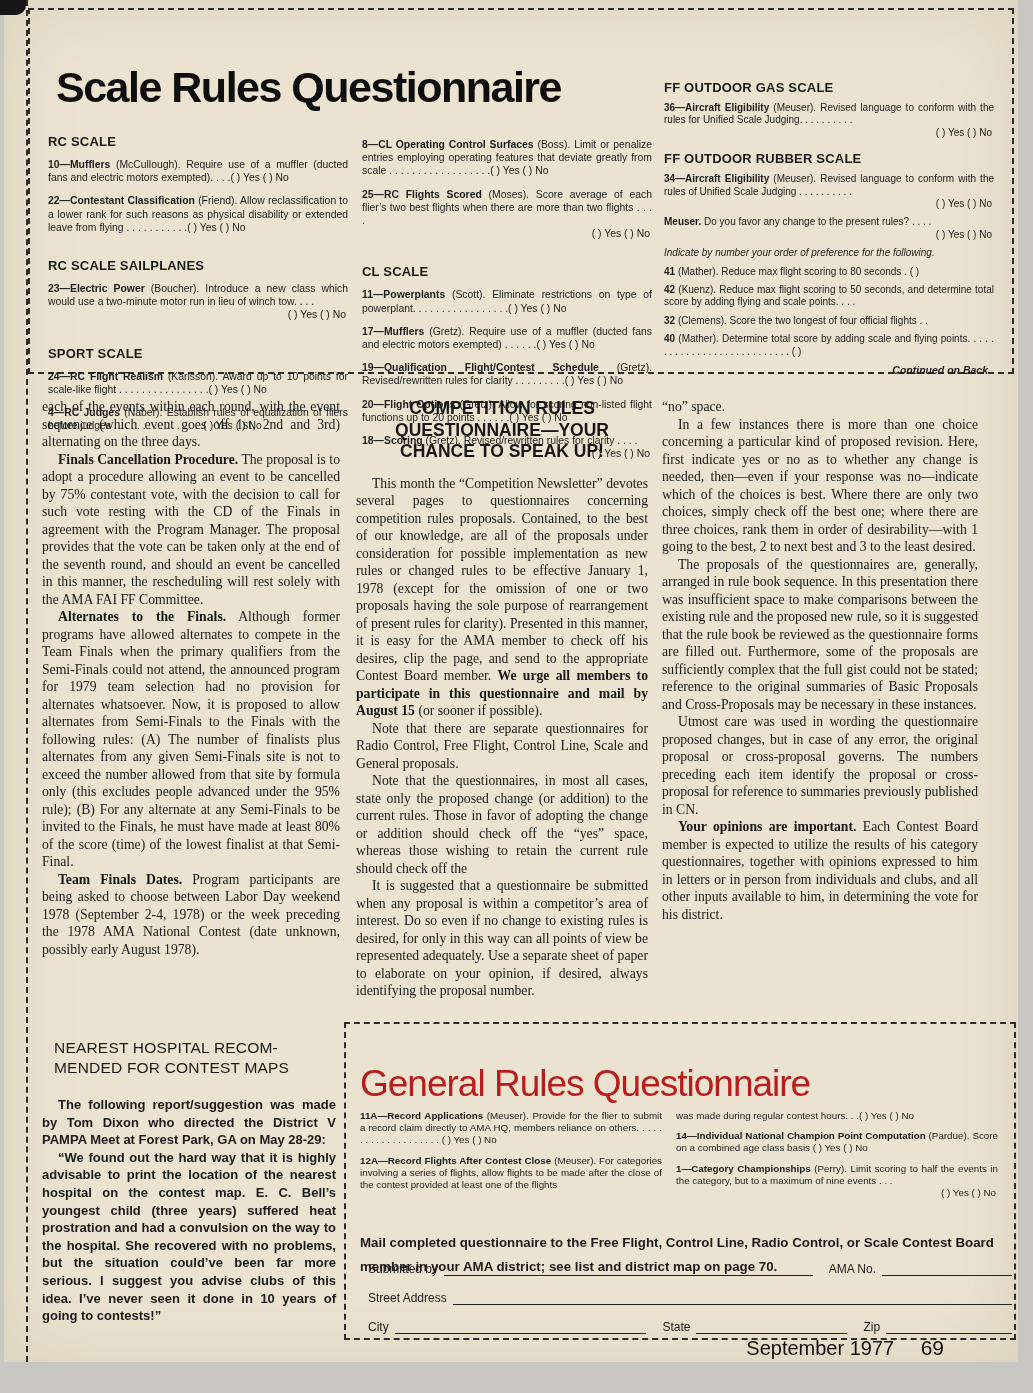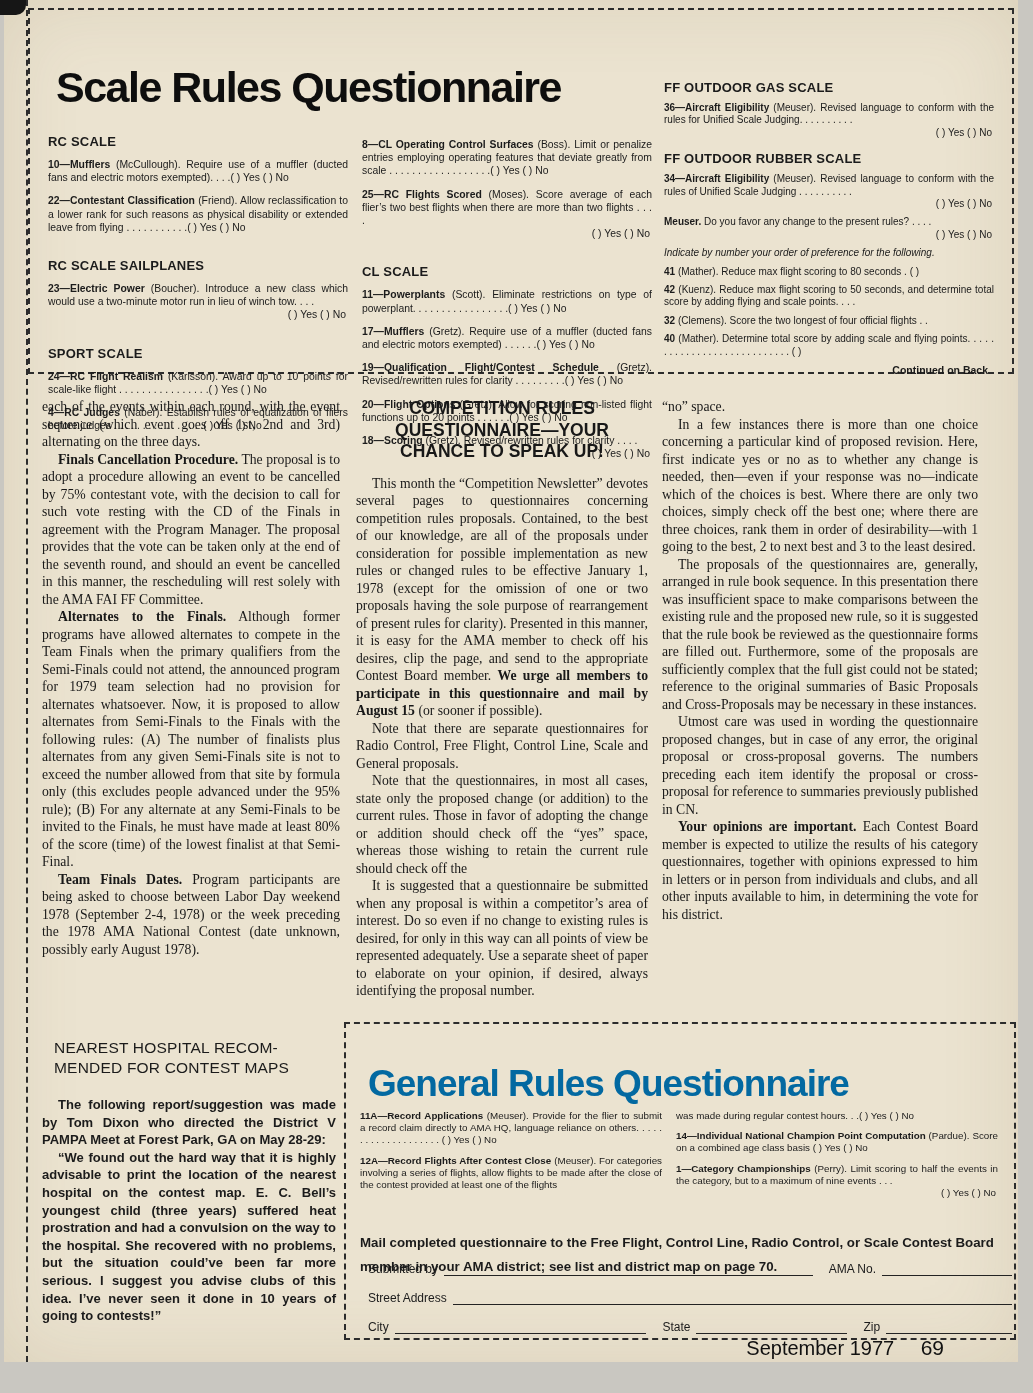--- a/index.html
+++ b/index.html
@@ -17,42 +17,42 @@
   .col-b{left:332px;top:88px;width:290px;}
   .col-c{left:634px;top:30px;width:330px;}
   .qhead{font-size:13px;font-weight:bold;margin:0 0 9px;letter-spacing:.2px;}
   .qhead.sp{margin-top:24px;}
   .qitem{font-size:10.4px;line-height:13.2px;text-align:justify;margin:0 0 10px;}
   .col-c .qitem{font-size:10px;line-height:12.4px;margin-bottom:6px;}
   .col-c .qhead{margin-bottom:7px;}
   .col-c .qhead.sp{margin-top:12px;}
   .qtail{display:block;text-align:right;padding-right:2px;}
   .it{font-style:italic;}
-  .qcont{font-size:10.5px;font-weight:bold;text-align:right;margin-top:6px;padding-right:6px;}
+  .qcont{font-size:10.5px;font-weight:bold;text-align:right;margin-top:6px;padding-right:6px;font-style:italic;}
 
   
   .artcol{position:absolute;top:398px;font-family:"Liberation Serif",serif;font-size:13.7px;line-height:17.5px;text-align:justify;color:#181818;}
   .art-l{left:38px;width:298px;}
   .art-m{left:352px;width:292px;}
   .art-r{left:658px;width:316px;}
   .artcol p{margin:0;}
   .artcol p.ind{text-indent:16px;}
   .midhead{font-family:"Liberation Sans",sans-serif;font-size:17.5px;font-weight:bold;line-height:21.5px;margin:0 0 12px;text-align:center;}
   .midhead span{display:block;}
 
   
   .hosp{position:absolute;left:38px;top:1038px;width:294px;}
   .hosphead{font-size:15.5px;font-weight:normal;line-height:20px;margin:0 12px 18px;letter-spacing:.2px;}
   .hosphead span{display:block;}
   .hosp p{font-size:13px;font-weight:bold;line-height:17.6px;text-align:justify;margin:0;}
   .hosp p.ind{text-indent:16px;}
 
   
   .genbox{position:absolute;left:340px;top:1022px;width:668px;height:314px;border:2px dashed #2c2c2c;}
-  .gtitle{position:absolute;left:14px;top:14px;font-size:37px;font-weight:bold;letter-spacing:-1px;color:#0369a1;margin-left:8px;}
+  .gtitle{position:absolute;left:14px;top:14px;font-size:37px;font-weight:normal;letter-spacing:-1px;color:#b91c1c;}
   .gcol{position:absolute;top:86px;}
   .gcol-a{left:14px;width:302px;}
   .gcol-b{left:330px;width:322px;}
   .gitem{font-size:9.8px;line-height:12.2px;text-align:justify;margin:0 0 8px;}
   .gmail{position:absolute;left:14px;top:194px;width:644px;font-size:13.3px;font-weight:bold;line-height:24px;}
   .formarea{position:absolute;left:22px;top:238px;width:644px;}
   .formrow{display:flex;align-items:flex-end;font-size:12px;margin-bottom:15px;}
   .lab{white-space:nowrap;}
   .gap{margin-left:16px;}
   .fl{border-bottom:1.5px solid #232323;height:12px;margin-left:6px;}
@@ -147,21 +147,21 @@
         <span>MENDED FOR CONTEST MAPS</span>
       </h2>
       <p class="ind">The following report/suggestion was made by Tom Dixon who directed the District V PAMPA Meet at Forest Park, GA on May 28-29:</p>
       <p class="ind">“We found out the hard way that it is highly advisable to print the location of the nearest hospital on the contest map. E. C. Bell’s youngest child (three years) suffered heat prostration and had a convulsion on the way to the hospital. She recovered with no problems, but the situation could’ve been far more serious. I suggest you advise clubs of this idea. I’ve never seen it done in 10 years of going to contests!”</p>
     </section>
 
     <section class="genbox">
       <h1 class="gtitle">General Rules Questionnaire</h1>
 
       <div class="gcol gcol-a">
-        <p class="gitem"><b>11A—Record Applications</b> <span>(Meuser). Provide for the flier to submit a record claim directly to AMA HQ, language reliance on others. . . . . . . . . . . . . . . . . . . . ( ) Yes ( ) No</span></p>
+        <p class="gitem"><b>11A—Record Applications</b> <span>(Meuser). Provide for the flier to submit a record claim directly to AMA HQ, members reliance on others. . . . . . . . . . . . . . . . . . . . ( ) Yes ( ) No</span></p>
         <p class="gitem"><b>12A—Record Flights After Contest Close</b> <span>(Meuser). For categories involving a series of flights, allow flights to be made after the close of the contest provided at least one of the flights</span></p>
       </div>
 
       <div class="gcol gcol-b">
         <p class="gitem">was made during regular contest hours. . .( ) Yes ( ) No</p>
         <p class="gitem"><b>14—Individual National Champion Point Computation</b> <span>(Pardue). Score on a combined age class basis ( ) Yes ( ) No</span></p>
         <p class="gitem"><b>1—Category Championships</b> <span>(Perry). Limit scoring to half the events in the category, but to a maximum of nine events . . .</span><span class="qtail">( ) Yes ( ) No</span></p>
       </div>
 
       <p class="gmail">Mail completed questionnaire to the Free Flight, Control Line, Radio Control, or Scale Contest Board member in your AMA district; see list and district map on page 70.</p>

